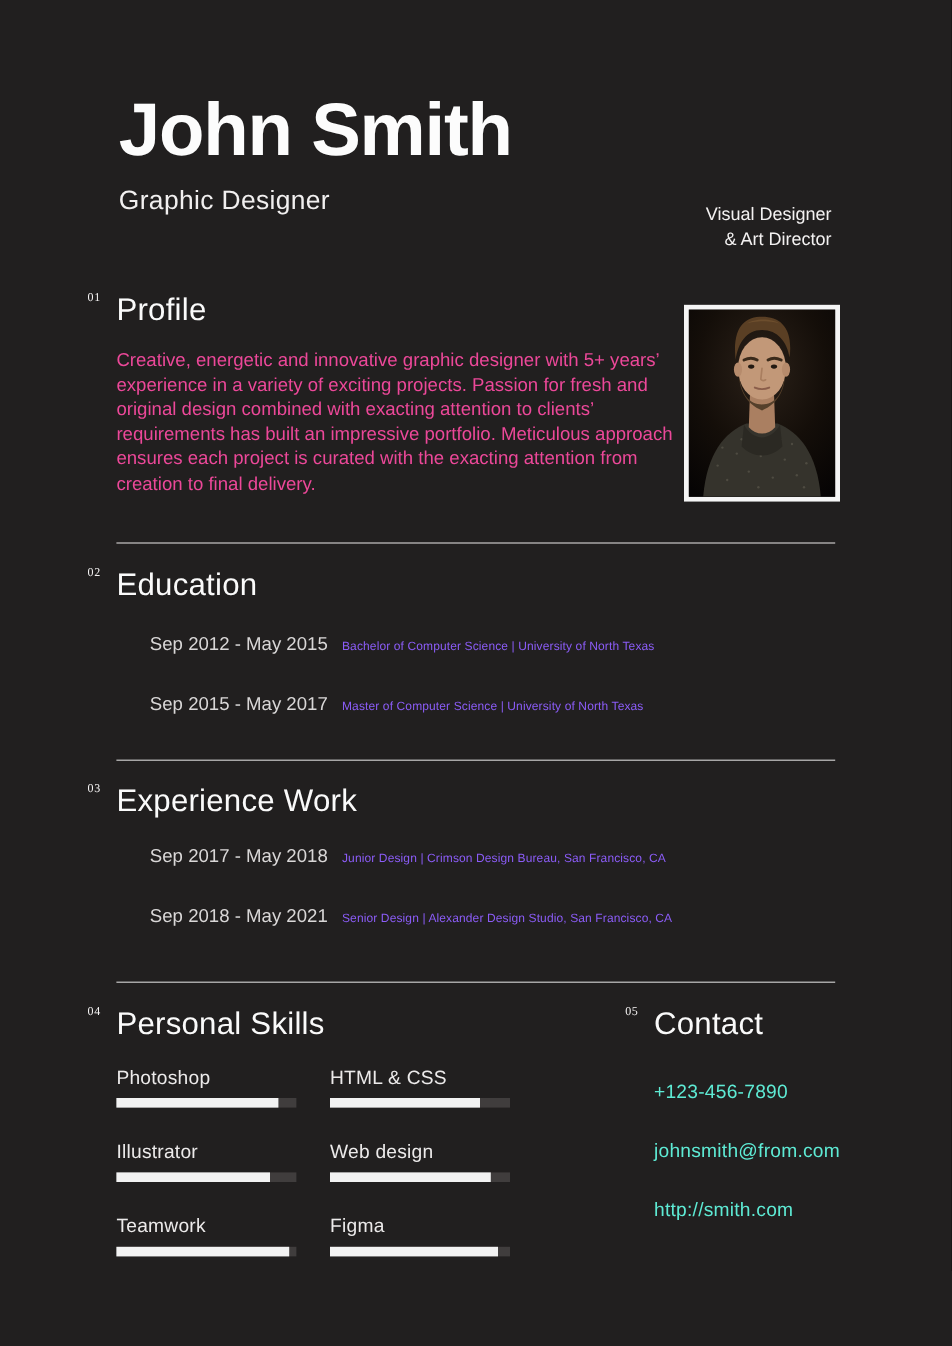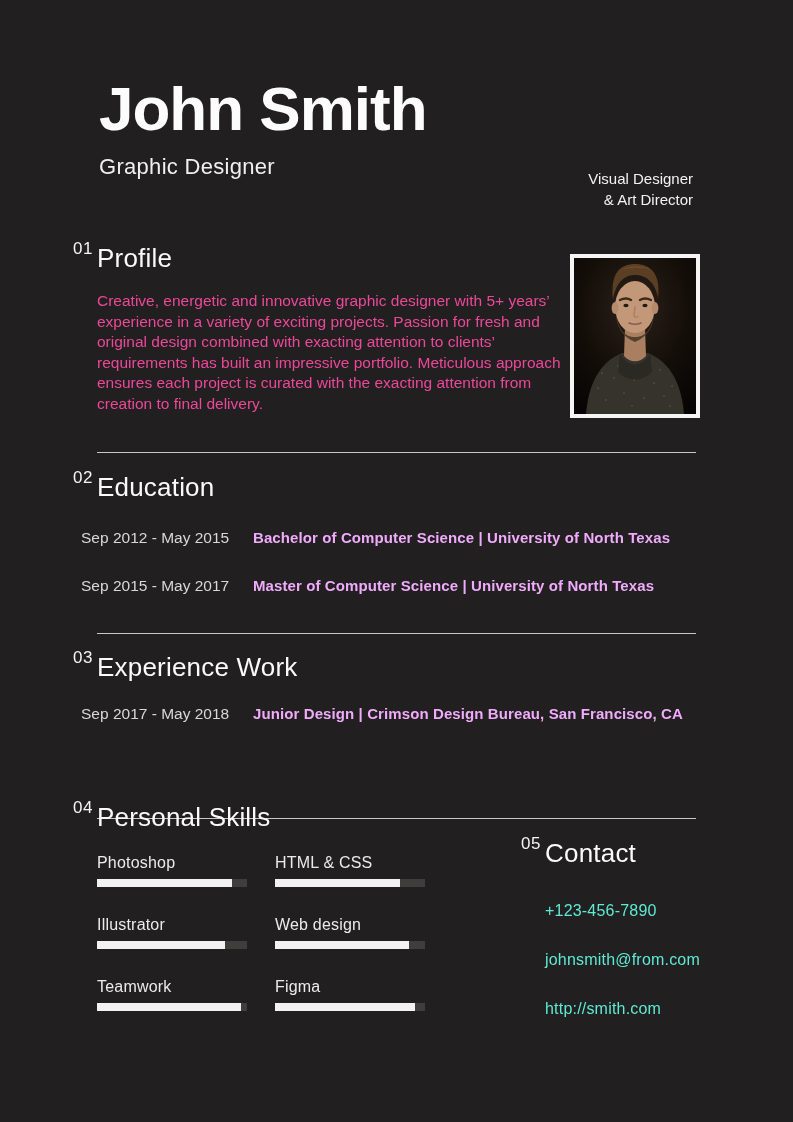--- a/index.html
+++ b/index.html
@@ -50,27 +50,28 @@
     height: 164px;
     background: #050404;
     border: 4px solid #f5f5f5;
   }
   .photo-frame svg { display: block; width: 122px; height: 156px; }
 
   
   .sec { position: absolute; left: 73px; }
   .sec-head { display: flex; align-items: flex-start; }
   .sec-num {
-    font-size: 17px;
+    font-size: 10px;
     line-height: 15px;
     color: #f5f3f3;
     width: 18px;
     margin-right: 6px;
     transform: translateY(-2px);
     letter-spacing: 0.5px;
+    font-family: Liberation Serif, serif;
   }
   .sec-title {
     font-size: 26px;
     line-height: 30px;
     font-weight: normal;
     color: #fafafa;
     letter-spacing: 0.2px;
   }
 
   .profile-body {
@@ -83,34 +84,34 @@
   }
 
   .divider {
     position: absolute;
     left: 97px;
     width: 599px;
     height: 1px;
     background: #c9c7c7;
   }
 
-  .rows { margin-left: 8px; margin-top: 26px; }
+  .rows { margin-left: 40px; margin-top: 26px; text-align: center; }
   .row { display: flex; align-items: baseline; margin-bottom: 28px; }
   .row:last-child { margin-bottom: 0; }
   .row-date {
     flex: 0 0 172px;
     font-size: 15.5px;
     line-height: 20px;
     color: #d9d7d7;
   }
   .row-detail {
-    font-size: 15px;
+    font-size: 10px;
     line-height: 20px;
-    font-weight: bold;
-    color: #f0abfc;
+    font-weight: normal;
+    color: #8b5cf6;
     letter-spacing: 0.1px;
   }
 
   
   .skills-grid {
     margin-left: 24px;
     margin-top: 21px;
     display: grid;
     grid-template-columns: 150px 150px;
     column-gap: 60px;
@@ -244,26 +245,30 @@
   <section class="sec" style="top:652px">
     <div class="sec-head">
       <span class="sec-num">03</span>
       <h2 class="sec-title">Experience Work</h2>
     </div>
     <div class="rows" style="margin-top:22px">
       <div class="row">
         <span class="row-date">Sep 2017 - May 2018</span>
         <span class="row-detail">Junior Design | Crimson Design Bureau, San Francisco, CA</span>
       </div>
+      <div class="row">
+        <span class="row-date">Sep 2018 - May 2021</span>
+        <span class="row-detail">Senior Design | Alexander Design Studio, San Francisco, CA</span>
+      </div>
     </div>
   </section>
 
   <div class="divider" style="top:818px"></div>
 
-  <section class="sec" style="top:802px">
+  <section class="sec" style="top:838px">
     <div class="sec-head">
       <span class="sec-num">04</span>
       <h2 class="sec-title">Personal Skills</h2>
     </div>
     <div class="skills-grid">
       <div class="skill">
         <div class="skill-label">Photoshop</div>
         <div class="skill-bar">
             <div class="skill-fill" style="width: 90%;"></div>
           </div>

